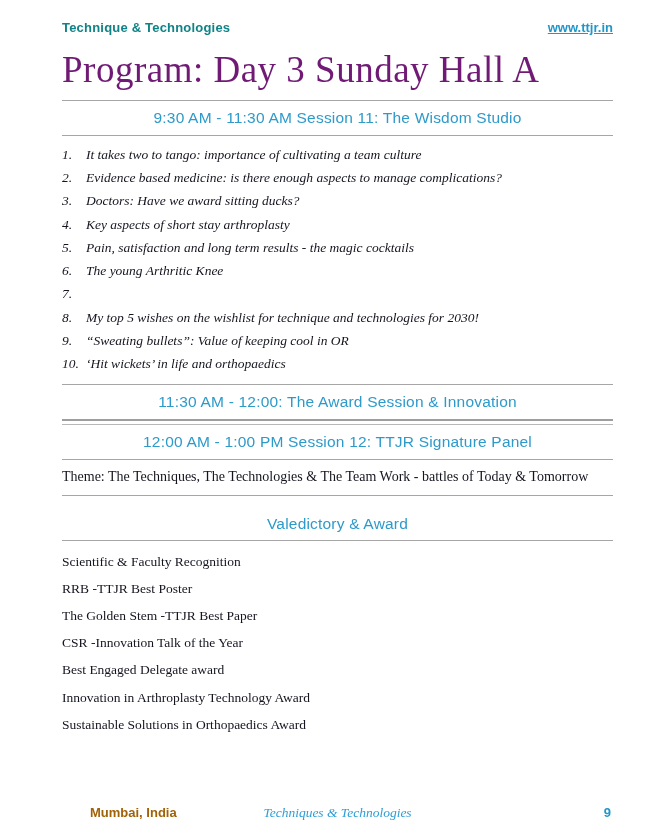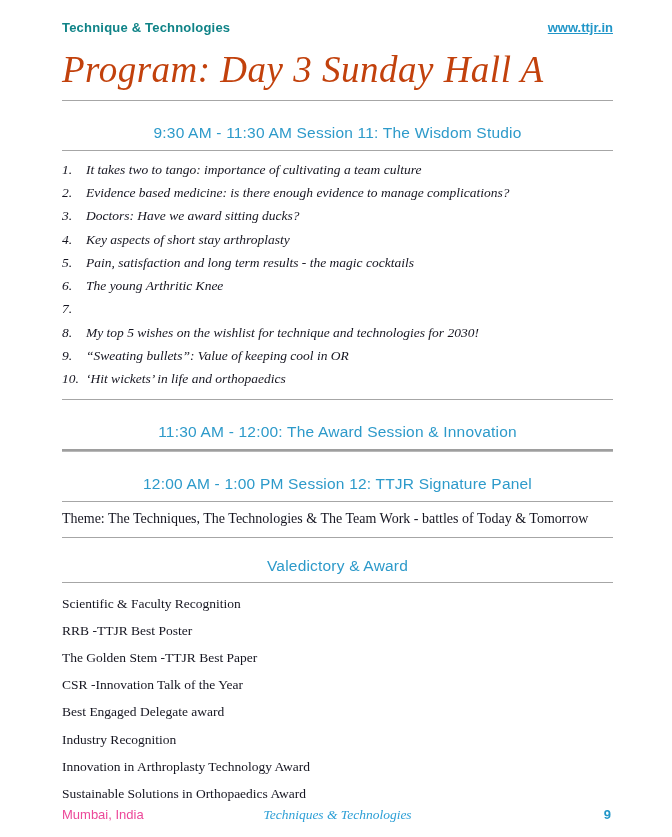--- a/index.html
+++ b/index.html
@@ -19,36 +19,34 @@
     display:flex; justify-content:space-between; align-items:baseline;
     font-size:13px; font-weight:700;
   }
   .brand { color:#0f8387; letter-spacing:0.2px; }
   .site-link { color:#2196c8; text-decoration:underline; cursor:pointer; }
   h1.page-title {
     margin-top:15px;
     font-family:"Liberation Serif", serif;
     font-weight:400;
     font-size:37px;
-    color:#c2410c;
+    color:#701a75;
     letter-spacing:0.5px;
     line-height:1.1;
-    font-style:italic;
   }
   .rule { border:none; border-top:1px solid #a6a6a6; margin:0; }
   .rule-title { margin-top:9px; }
   .rule-double { height:6px; border-top:2px solid #9e9e9e; border-bottom:1px solid #b8b8b8; }
   .session-heading {
     text-align:center;
     color:#2d9aca;
     font-size:15.5px;
     font-weight:500;
     padding:8px 0;
     letter-spacing:0.2px;
-    margin-top:15px;
   }
   .talks { list-style:none; margin:7px 0 8px 0; }
   .talk { display:flex; line-height:23.3px; font-family:"Liberation Serif", serif; font-style:italic; font-size:13.5px; color:#151520; }
   .talk-num { width:24px; flex:0 0 24px; }
   .theme-line {
     font-family:Liberation Serif, serif;
     font-size:14px; color:#151520;
     padding:9px 0 10px 0;
   }
   .valedictory-heading { margin-top:13px; padding:6px 0 7px 0; }
@@ -58,21 +56,21 @@
     font-family:"Liberation Serif", serif;
     font-size:13.5px; color:#151520;
     line-height:27.2px;
   }
   .footer {
     margin-top:auto;
     padding-bottom:16px;
     display:grid; grid-template-columns:1fr auto 1fr; align-items:baseline;
     font-size:13px;
   }
-  .footer-left { color:#ec4899; font-weight:400; }
+  .footer-left { color:#a16207; font-weight:700;margin-left:28px; }
   .footer-center { font-family:"Liberation Serif", serif; font-style:italic; color:#2d9fd6; font-size:13.5px; }
   .footer-right { text-align:right; color:#2196c8; font-weight:600; padding-right:2px; }
 </style>
 </head>
 <body>
 
 <div class="page">
 
   <div class="top-bar">
     <span class="brand">Technique &amp; Technologies</span>
@@ -87,21 +85,21 @@
 
   <hr class="rule">
 
   <ul class="talks">
     <li class="talk">
         <span class="talk-num">1.</span>
         <span>It takes two to tango: importance of cultivating a team culture</span>
       </li>
     <li class="talk">
         <span class="talk-num">2.</span>
-        <span>Evidence based medicine: is there enough evidence to manage complications?</span>
+        <span>Evidence based medicine: is there enough aspects to manage complications?</span>
       </li>
     <li class="talk">
         <span class="talk-num">3.</span>
         <span>Doctors: Have we award sitting ducks?</span>
       </li>
     <li class="talk">
         <span class="talk-num">4.</span>
         <span>Key aspects of short stay arthroplasty</span>
       </li>
     <li class="talk">
@@ -146,21 +144,20 @@
   <div class="session-heading valedictory-heading">Valedictory &amp; Award</div>
 
   <hr class="rule">
 
   <div class="awards">
     <div class="award">Scientific &amp; Faculty Recognition</div>
     <div class="award">RRB -TTJR Best Poster</div>
     <div class="award">The Golden Stem -TTJR Best Paper</div>
     <div class="award">CSR -Innovation Talk of the Year</div>
     <div class="award">Best Engaged Delegate award</div>
-    <div class="award">Industry Recognition</div>
     <div class="award">Innovation in Arthroplasty Technology Award</div>
     <div class="award">Sustainable Solutions in Orthopaedics Award</div>
   </div>
 
   <div class="footer">
     <span class="footer-left">Mumbai, India</span>
     <span class="footer-center">Techniques &amp; Technologies</span>
     <span class="footer-right">9</span>
   </div>
 

